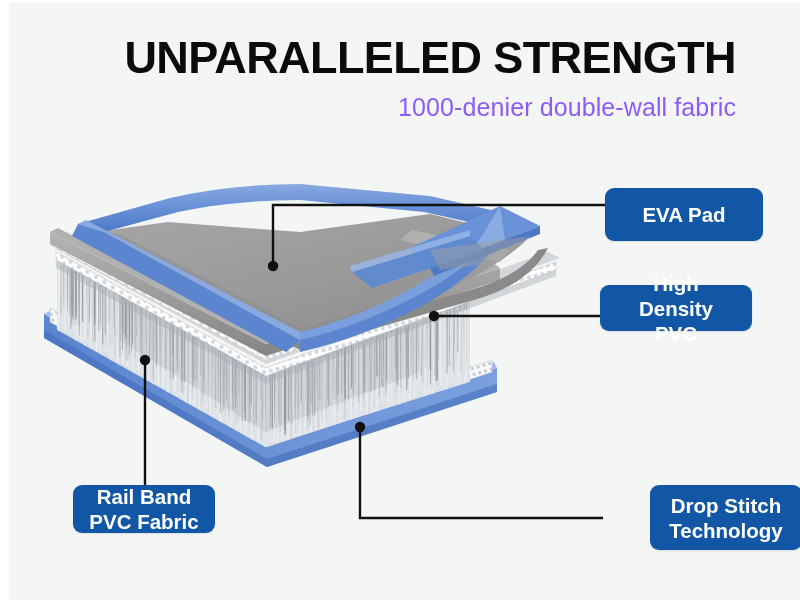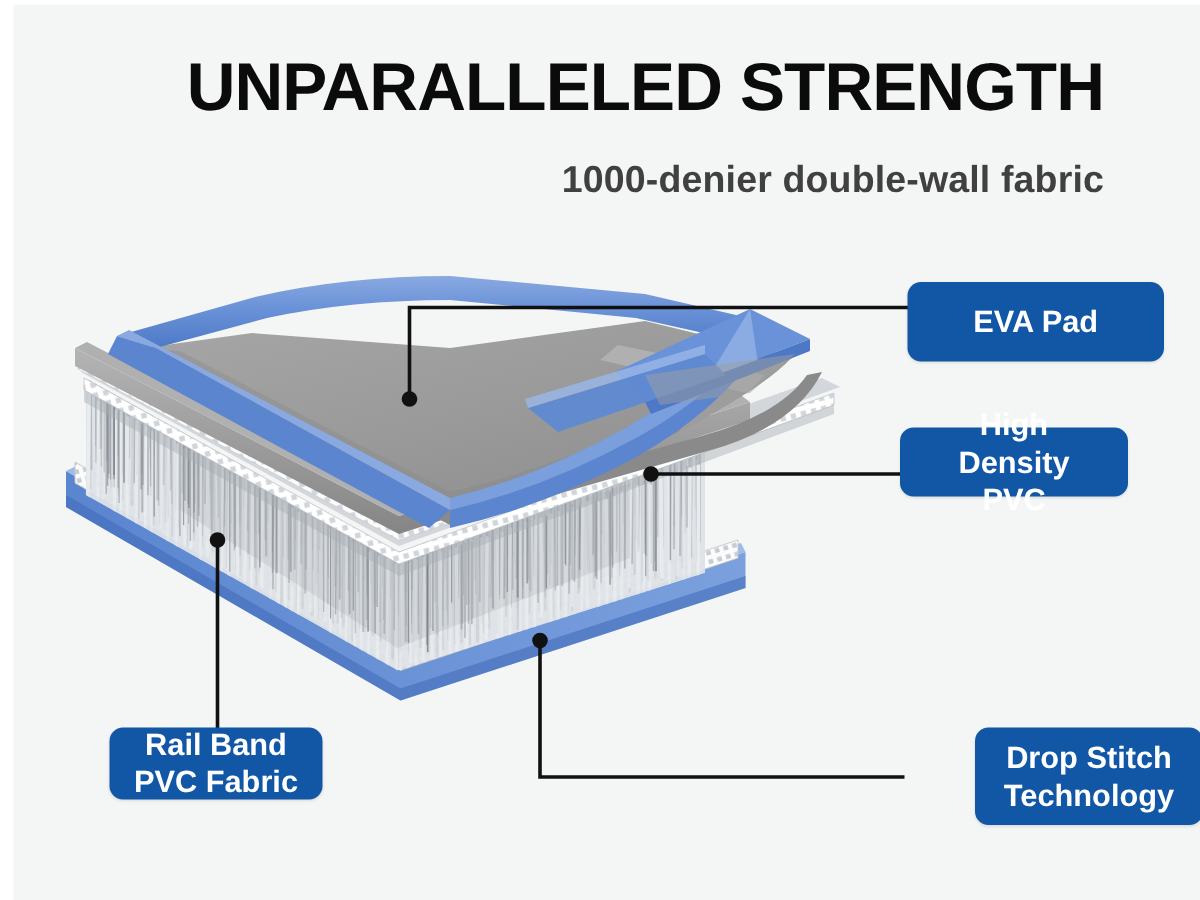--- a/index.html
+++ b/index.html
@@ -30,25 +30,25 @@
   .title-line{
     font-family:"Liberation Sans", sans-serif;
     font-weight:bold;
     font-size:45px;
     line-height:47px;
     letter-spacing:-0.6px;
     color:#0b0b0b;
     white-space:nowrap;
   }
   #subtitle{
-    margin-top:25px;
+    margin-top:12px;
     font-family:"Liberation Sans", sans-serif;
-    font-weight:bold;
+    font-weight:normal;
     font-size:25px;
-    color:#404040;
+    color:#8b5cf6;
     letter-spacing:0.1px;
   }
 
   
   #illustration{
     position:absolute;left:0;top:0;width:800px;height:600px;z-index:10;
   }
 
   
   #leaders{position:absolute;left:0;top:0;width:800px;height:600px;z-index:20;}
@@ -66,21 +66,21 @@
     display:flex;
     align-items:center;
     justify-content:center;
     text-align:center;
     box-sizing:border-box;
     padding:6px 14px;
     z-index:25;
     box-shadow:0 1px 2px rgba(0,0,0,0.10);
     white-space:pre-line;
   }
-  #badge-eva{left:605px;top:188px;width:171px;height:53px;}
+  #badge-eva{left:605px;top:188px;width:158px;height:53px;}
   #badge-hdpvc{left:600px;top:285px;width:152px;height:46px;}
   #badge-rail{left:73px;top:485px;width:142px;height:48px;}
   #badge-drop{left:602px;top:485px;width:152px;height:65px;margin-left:48px;}
 </style>
 </head>
 <body>
 
 <div id="stage">
 
   <svg id="illustration" viewBox="0 0 800 600" width="800" height="600" xmlns="http://www.w3.org/2000/svg">

